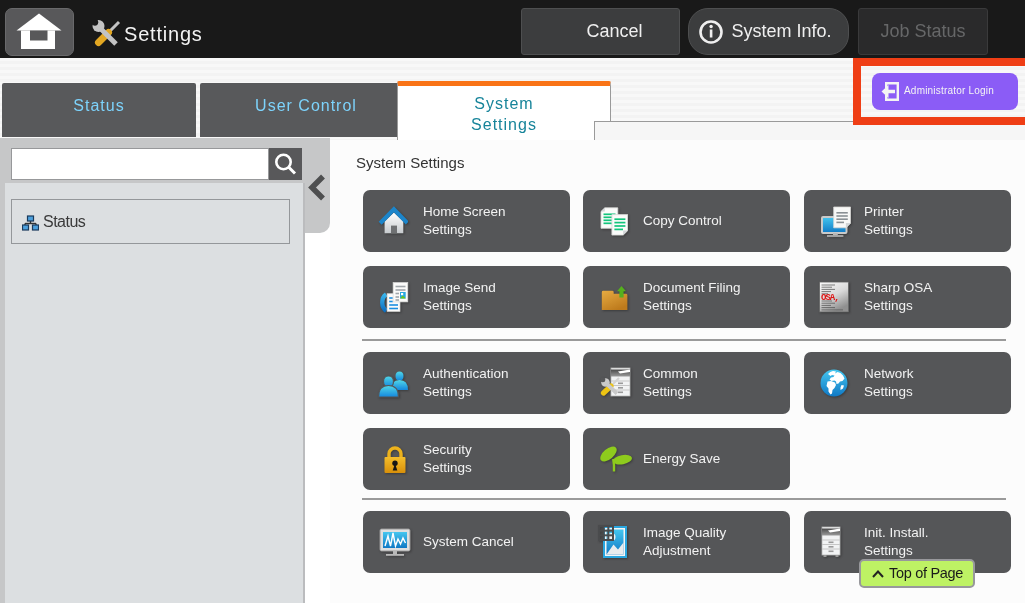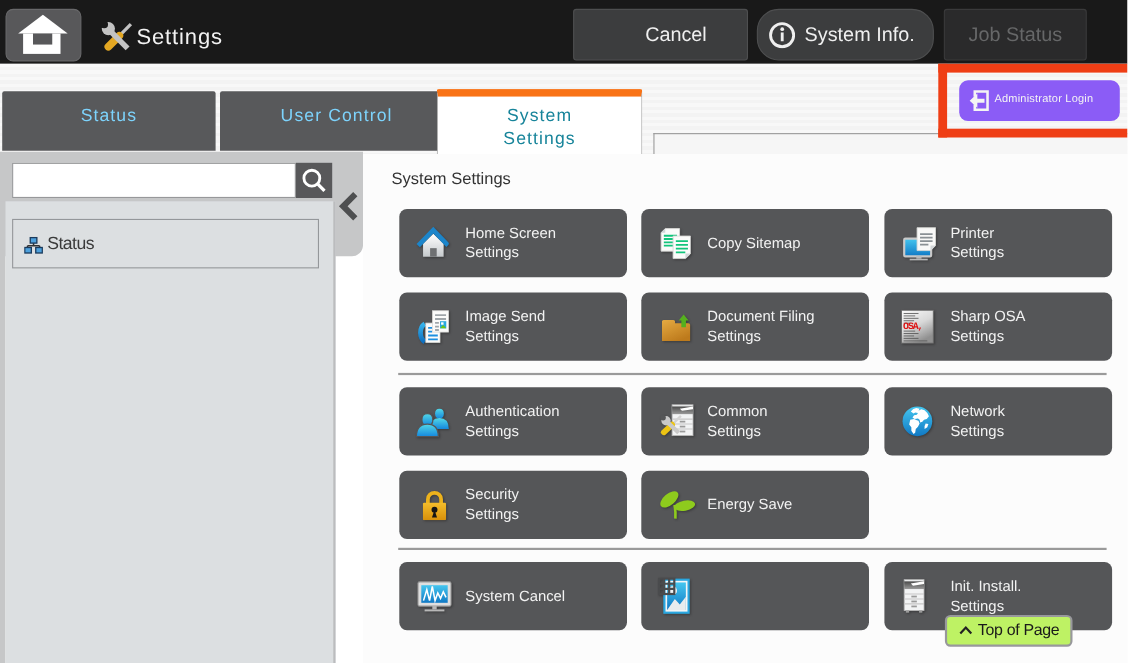--- a/index.html
+++ b/index.html
@@ -18,22 +18,22 @@
 
 
 #strip { left:0; top:58px; width:1025px; height:82px;
   background:repeating-linear-gradient(to bottom, #f8f8f8 0px, #f8f8f8 3px, #f3f3f3 3px, #f3f3f3 6px); }
 #filler { left:594px; top:121px; width:431px; height:19px; border-top:1px solid #9a9a9a; border-left:1px solid #9a9a9a; background:#f6f6f6; }
 
 
 .tab { top:83px; height:54px; background:#58595b; color:#7dd3fc; font-size:16px; letter-spacing:1px; border-radius:2px 2px 0 0; text-align:center; }
 #tab1 { left:2px; width:194px; line-height:45px; }
 #tab2 { left:200px; width:212px; line-height:45px; }
-#tab3 { left:397px; top:81px; width:187px; height:59px; background:#fff; color:#17849a;
-  border-top:7px solid #f97316; border-left:1px solid #9a9a9a; border-right:1px solid #9a9a9a; }
+#tab3 { left:397px; top:81px; width:214px; height:59px; background:#fff; color:#17849a;
+  border-top:5px solid #f97316; border-left:1px solid #9a9a9a; border-right:1px solid #9a9a9a; }
 #tab3 div { margin-top:7px; line-height:21px; font-size:16px; }
 
 
 #redbox { left:853px; top:58px; width:172px; height:67px; border:8px solid #ef3e15; border-right:none; background:transparent; }
 #adminbtn { left:872px; top:73px; width:146px; height:37px; background:#8b5cf6; border-radius:8px; color:#f4f4f4; font-size:10px; }
 #adminbtn span { position:absolute; left:32px; top:12px; letter-spacing:0.2px; }
 
 
 #side-gray { left:0; top:138px; width:330px; height:95px; background:#c6c7c8; border-radius:0 0 10px 0; }
 #side-left { left:0; top:183px; width:5px; height:420px; background:#c6c7c8; }
@@ -189,21 +189,21 @@
   </g>
   <polygon points="13.9,8.6 29.8,8.6 29.8,24.6 25.2,29.1 13.9,29.1" fill="#fbfbfa" stroke="#d8d8d6" stroke-width="0.8"></polygon>
   <polygon points="25.1,29.1 29.8,24.5 25.1,24.5" fill="#d2d6d8"></polygon>
   <g stroke="#12c57c" stroke-width="1.7">
     <line x1="16.4" y1="13.2" x2="27.4" y2="13.2"></line>
         <line x1="16.4" y1="16.6" x2="27.4" y2="16.6"></line>
         <line x1="16.4" y1="20" x2="27.4" y2="20"></line>
         <line x1="16.4" y1="23.4" x2="25" y2="23.4"></line>
   </g>
 </svg>
-<span class="txt">Copy Sitemap</span>
+<span class="txt">Copy Control</span>
   </div>
 <div class="abs gbtn c3 r1">
 <svg width="32" height="32" viewBox="0 0 32 32">
   <rect x="3" y="12" width="24.5" height="16" rx="1" fill="url(#blu)" stroke="#c9c9c9" stroke-width="2"></rect>
   <rect x="14" y="28" width="4.8" height="2.2" fill="#b8b8b8"></rect>
   <rect x="8" y="30.2" width="16.4" height="1.6" fill="#b8b8b8"></rect>
   <polygon points="14.7,2 31.6,2 31.6,18.2 27,22.8 14.7,22.8" fill="#f8f8f7" stroke="#d8d8d6" stroke-width="0.8"></polygon>
   <polygon points="26.9,22.8 31.6,18.1 26.9,18.1" fill="#d2d6d8"></polygon>
   <g stroke="#8a9094" stroke-width="1.6">
     <line x1="17.4" y1="7.8" x2="28.8" y2="7.8"></line>
@@ -346,20 +346,21 @@
   <circle cx="13.5" cy="12" r="4" fill="#eef2f4"></circle>
   <polygon points="8.5,29.5 15.5,19.5 20,24.5 25.5,17.5 25.5,29.5" fill="#e8ecee"></polygon>
   <g stroke="#4a4b4d" stroke-width="2" fill="none">
     <rect x="1" y="1" width="14" height="14"></rect>
     <line x1="5.67" y1="1" x2="5.67" y2="15"></line>
         <line x1="10.33" y1="1" x2="10.33" y2="15"></line>
     <line x1="1" y1="5.67" x2="15" y2="5.67"></line>
         <line x1="1" y1="10.33" x2="15" y2="10.33"></line>
   </g>
 </svg>
+<span class="txt">Image Quality<br>Adjustment</span>
   </div>
 <div class="abs gbtn c3 r5">
 <svg width="24" height="32" viewBox="0 0 24 32">
   <rect x="3" y="1" width="18" height="28" fill="#f2f3f4" stroke="#b8b8b8" stroke-width="0.8"></rect>
   <rect x="3" y="2.5" width="18" height="7" fill="url(#drk)"></rect>
   <polygon points="9,4.5 21,2.5 21,5 11,6.5" fill="#fff"></polygon>
   <g stroke="#c6c6c6" stroke-width="1">
     <line x1="3" y1="14" x2="21" y2="14"></line>
         <line x1="3" y1="18.5" x2="21" y2="18.5"></line>
         <line x1="3" y1="23" x2="21" y2="23"></line>

